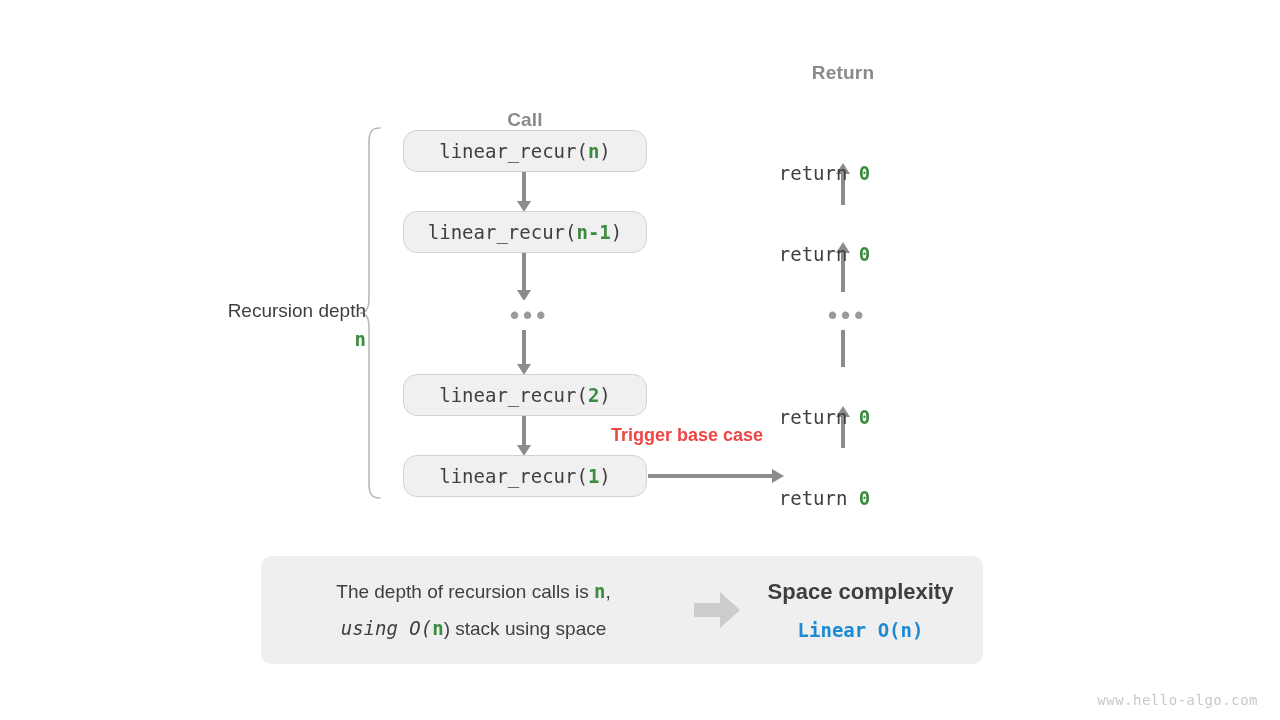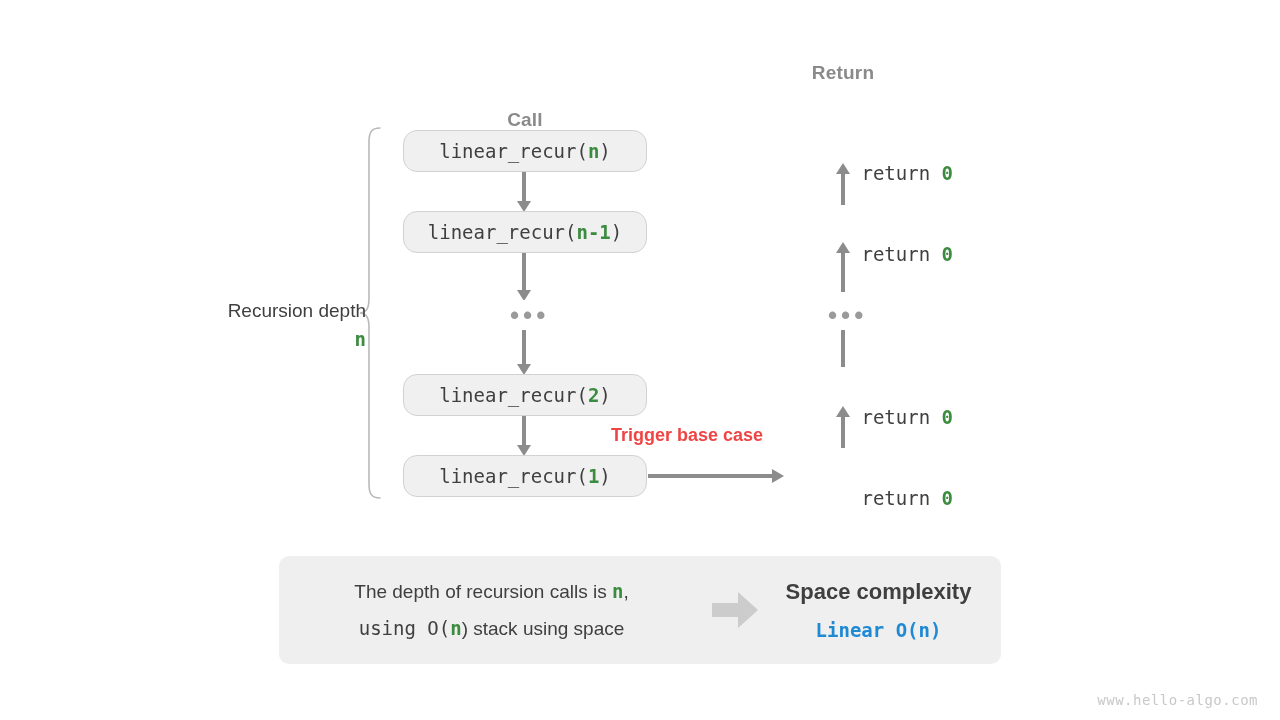--- a/index.html
+++ b/index.html
@@ -97,21 +97,21 @@
     background: #ffffff;
     padding: 2px 4px;
   }
   #ell-call { left: 506px; top: 300px; }
   #ell-ret  { left: 824px; top: 300px; }
 
   
   .ret-text {
     position: absolute;
     width: 220px;
-    text-align: right;
+    text-align: left;
     font-family: "DejaVu Sans Mono", monospace;
     font-size: 19px;
     color: #3f3f3f;
     white-space: pre;
     z-index: 3;
   }
   .ret-text .val { color: #3c8c40; font-weight: bold; }
   #ret-0 { left: 733px; top: 140px; }
   #ret-1 { left: 733px; top: 221px; }
   #ret-2 { left: 733px; top: 384px; }
@@ -194,21 +194,21 @@
     display: block;
     font-family: "DejaVu Sans Mono", monospace;
     font-weight: bold;
     color: #3c8c40;
     font-size: 19px;
   }
 
   
   #summary {
     position: absolute;
-    left: 279px;
+    left: 261px;
     top: 556px;
     width: 722px;
     height: 108px;
     background: #efefef;
     border-radius: 10px;
     display: flex;
     align-items: center;
     z-index: 2;
   }
   #summary-left {
@@ -218,20 +218,21 @@
     color: #3f3f3f;
     line-height: 1.95;
   }
   #summary-left .hl {
     font-family: "DejaVu Sans Mono", monospace;
     font-weight: bold;
     color: #3c8c40;
   }
   #summary-left .mono {
     font-family: "DejaVu Sans Mono", monospace;
+    font-style: italic;
   }
   #block-arrow {
     width: 62px;
     display: flex;
     align-items: center;
     justify-content: center;
   }
   #summary-right {
     flex: 1;
     text-align: center;

